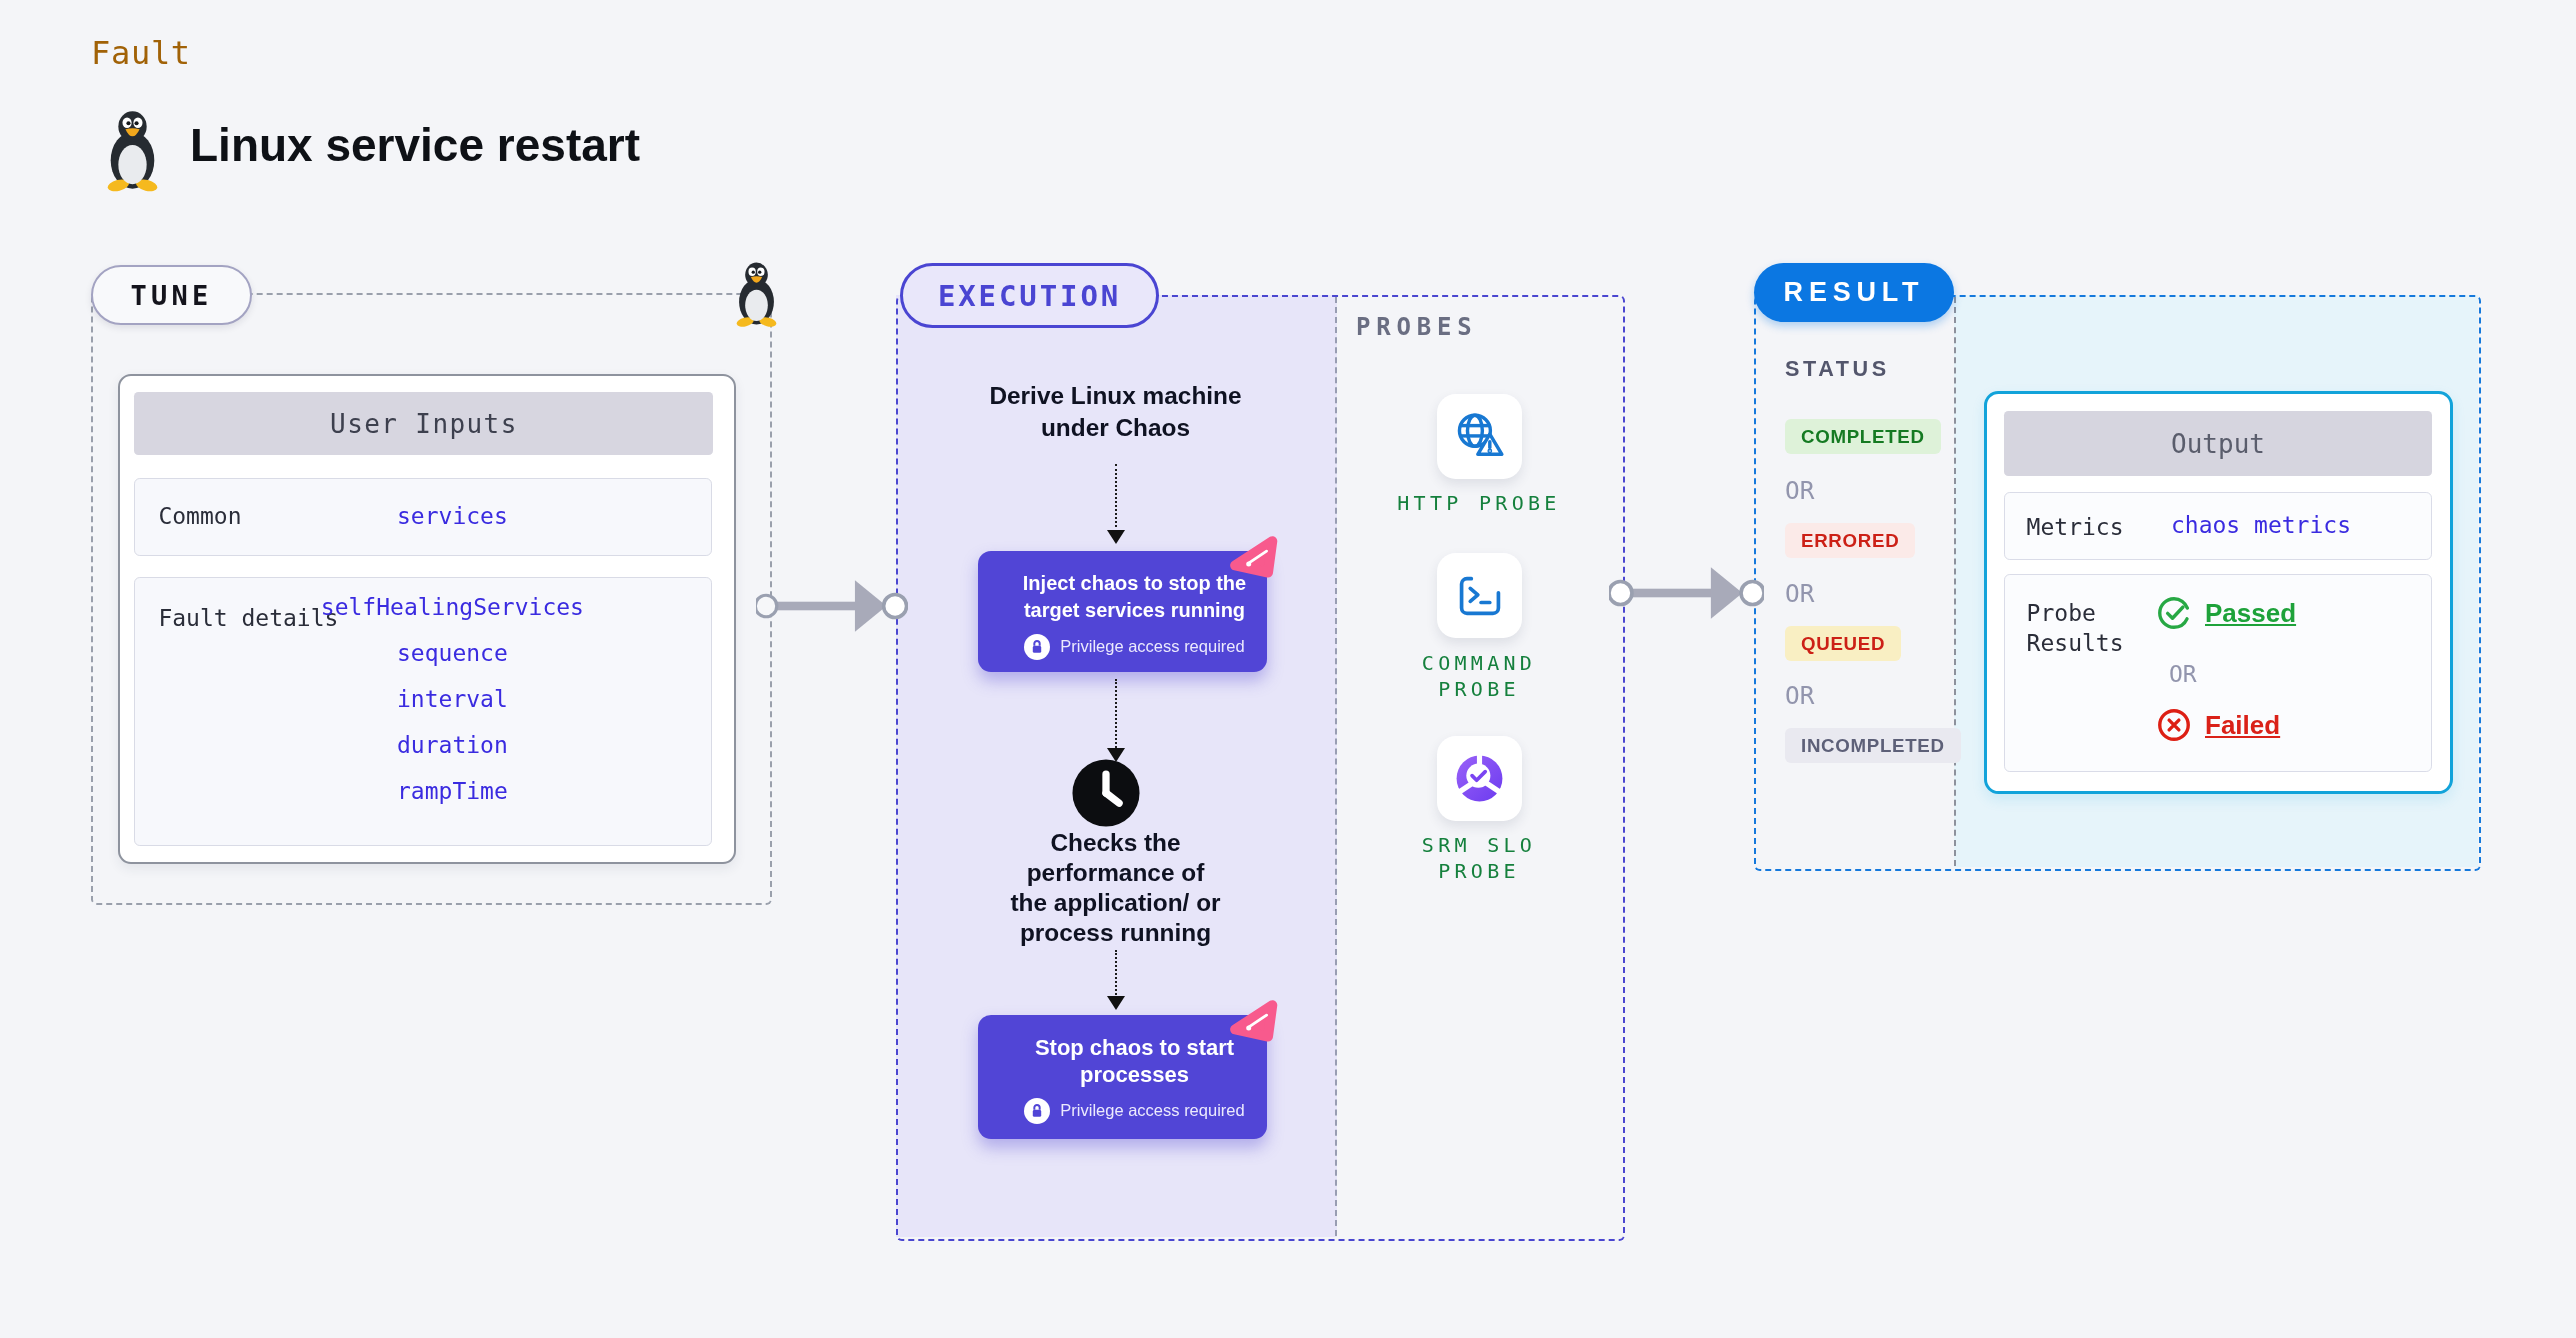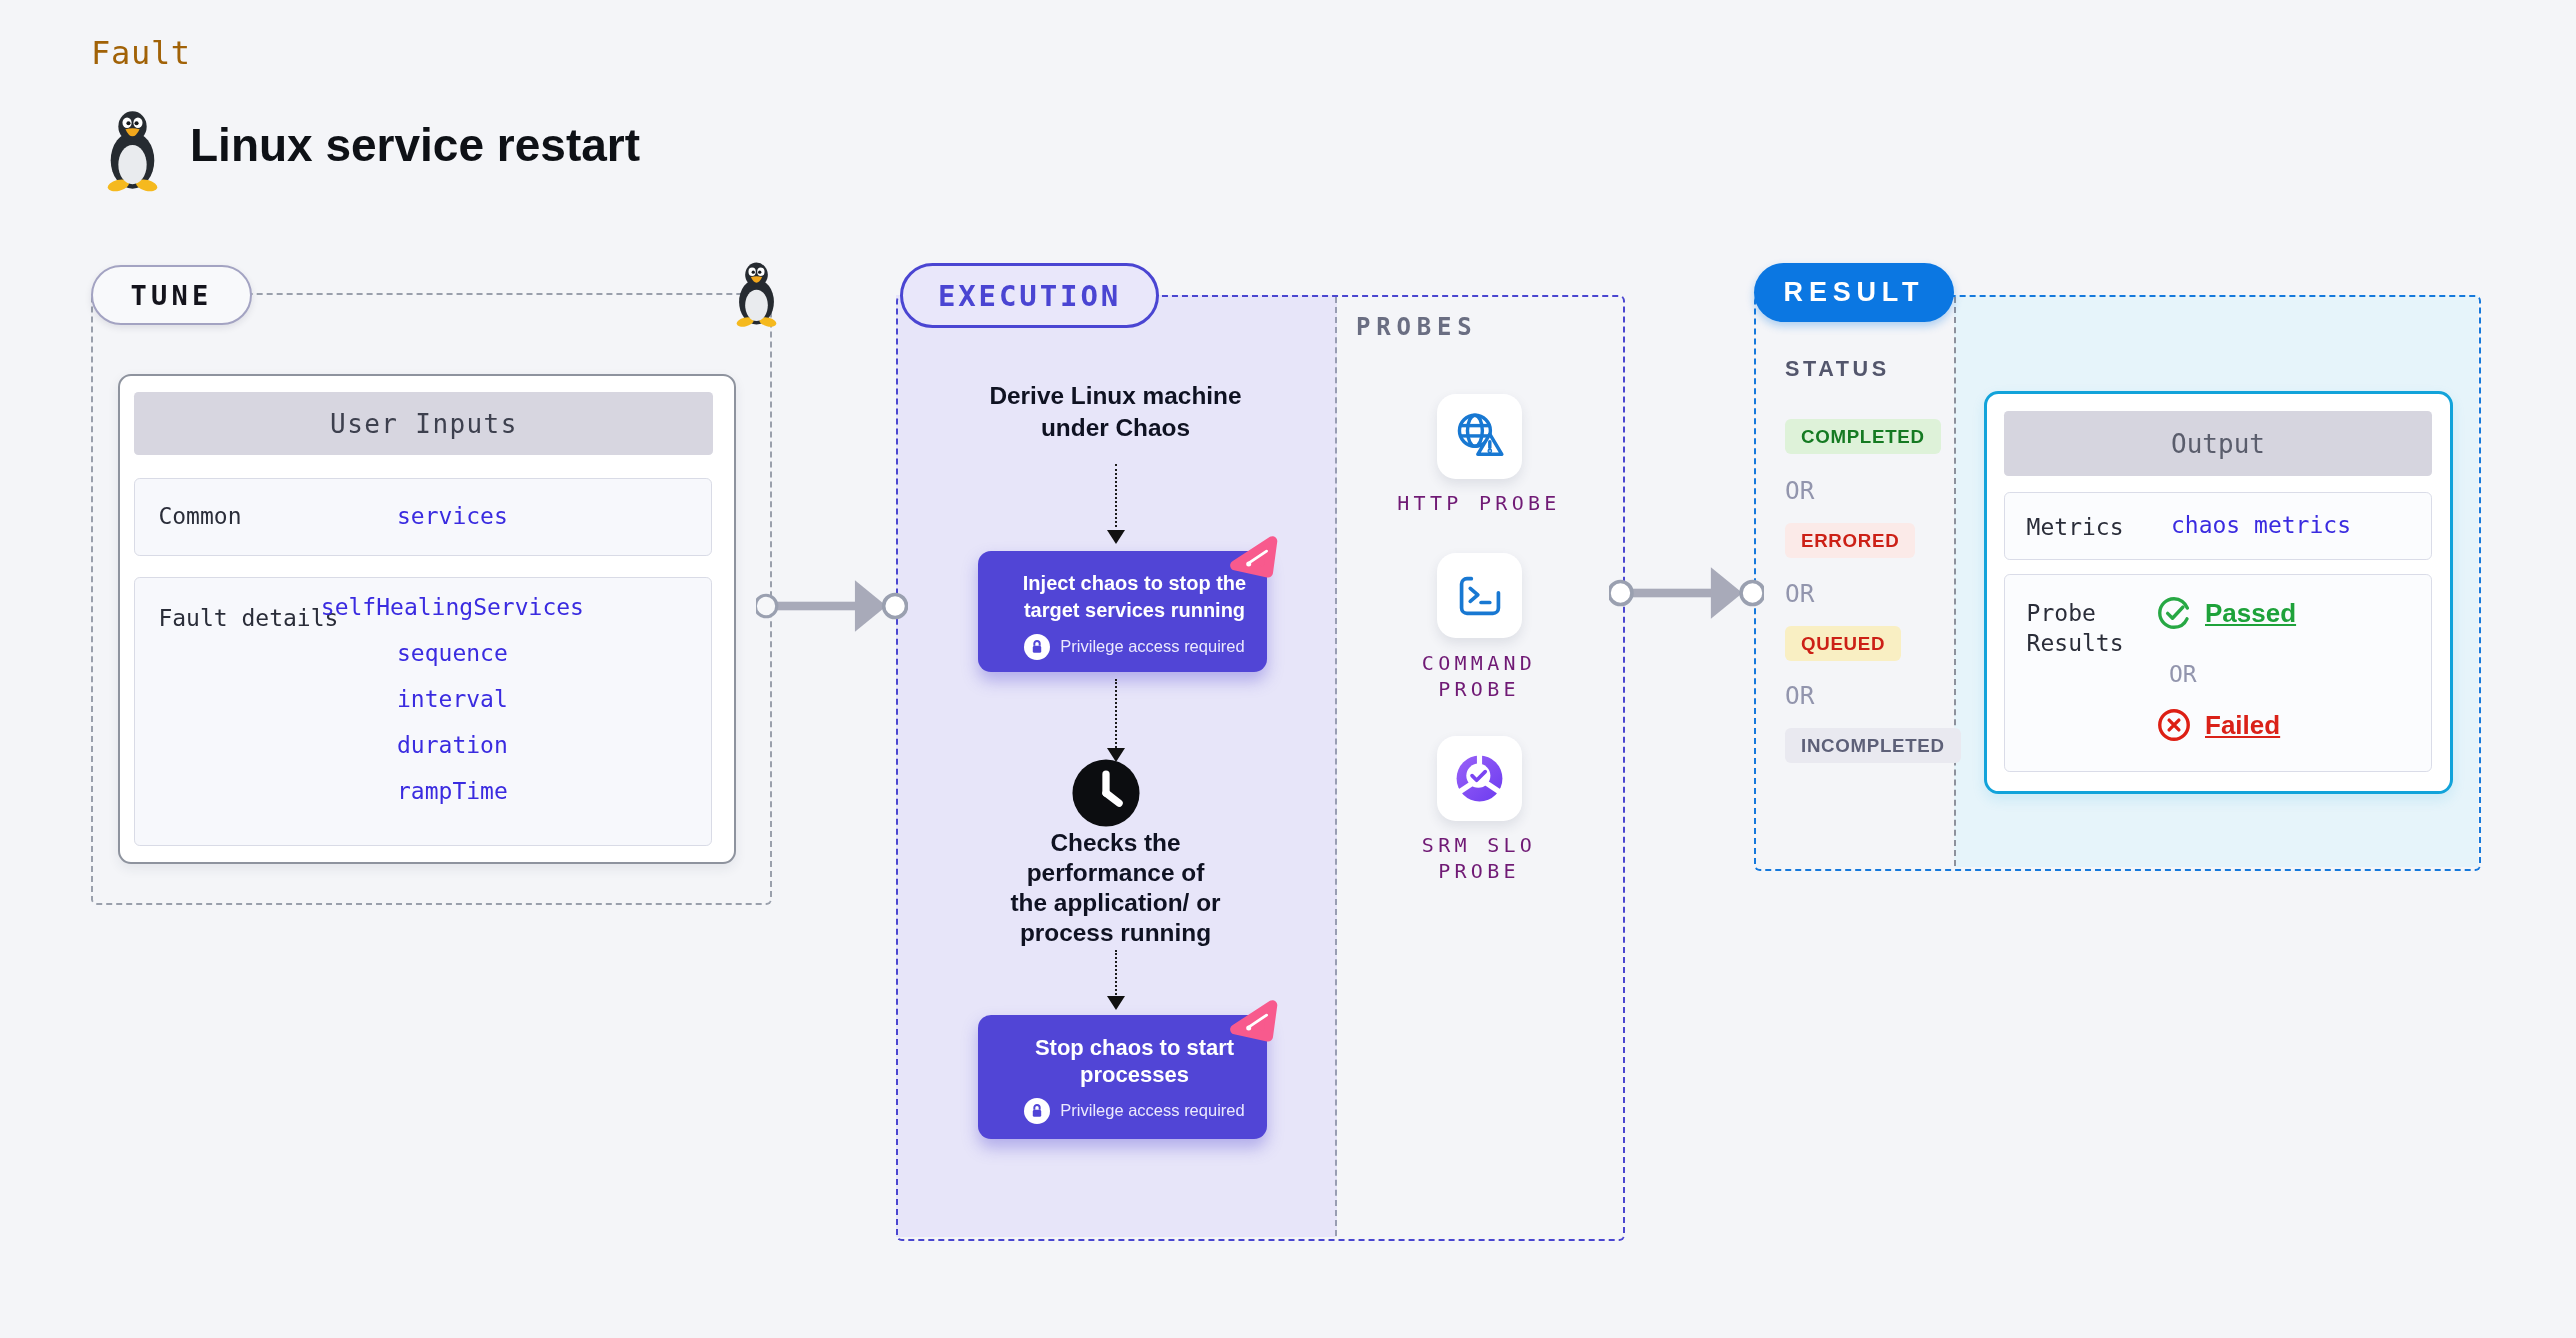--- a/index.html
+++ b/index.html
@@ -54,21 +54,21 @@
               box-shadow:0 8.6px 16px rgba(80,70,210,.35);color:#fff;text-align:center;padding-left:24px;}
   .chaos-title{font-size:20px;font-weight:bold;line-height:27px;margin-top:18.7px;}
   .priv-row{display:flex;align-items:center;justify-content:center;gap:10px;margin-top:10px;}
   .priv-text{font-size:16.5px;color:#eceafd;}
   .pink-deco{position:absolute;right:-14.4px;top:-17px;z-index:6;}
 
   
   .probes-label{left:1356px;top:313px;font-size:24px;font-weight:bold;color:#6a6e82;letter-spacing:5.8px;z-index:4;}
   .probe-card{left:1437px;width:85px;height:85px;background:#ffffff;border-radius:18.7px;z-index:4;
               box-shadow:0 5.8px 11.5px rgba(40,50,80,.10);display:flex;align-items:center;justify-content:center;}
-  .probe-label{left:1371px;width:216px;text-align:center;font-size:20px;color:#701a75;letter-spacing:4.3px;
+  .probe-label{left:1371px;width:216px;text-align:center;font-size:20px;color:#15803d;letter-spacing:4.3px;
                line-height:26px;z-index:4;}
 
   
   .status-label{left:1785px;top:356px;font-size:21.6px;font-weight:bold;color:#53566c;letter-spacing:3.6px;z-index:4;}
   .status-badge{left:1785px;height:35px;line-height:36px;padding:0 16px;border-radius:5.8px;
                 font-size:18.7px;font-weight:bold;letter-spacing:0.7px;z-index:4;}
   .or-text{left:1785px;font-size:24.4px;color:#9295ad;z-index:4;}
   .badge-completed{top:419px;background:#def2d9;color:#157a22;}
   .badge-errored{top:523px;background:#fbeae8;color:#cc2016;}
   .badge-queued{top:626px;background:#f9efc3;color:#cc2016;}

